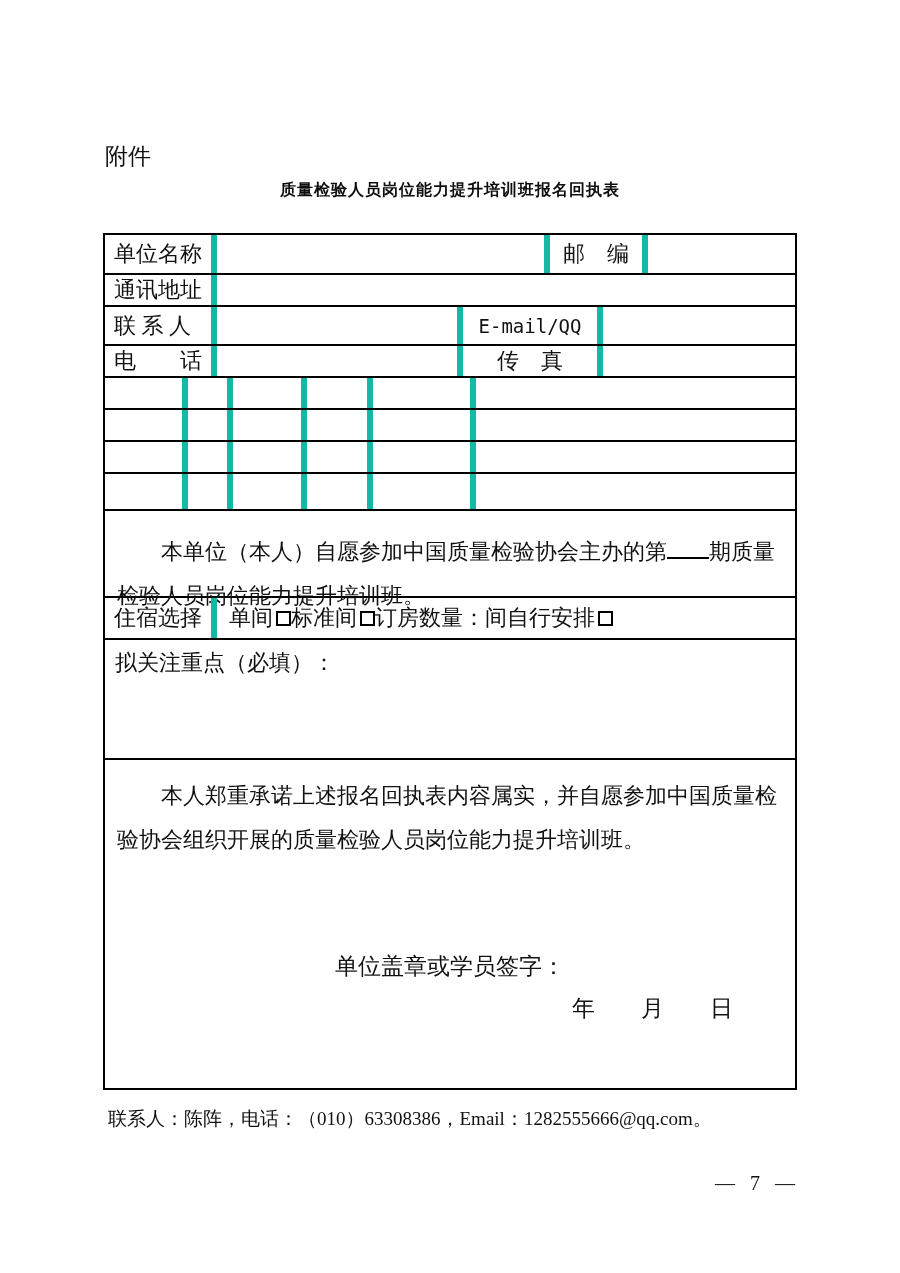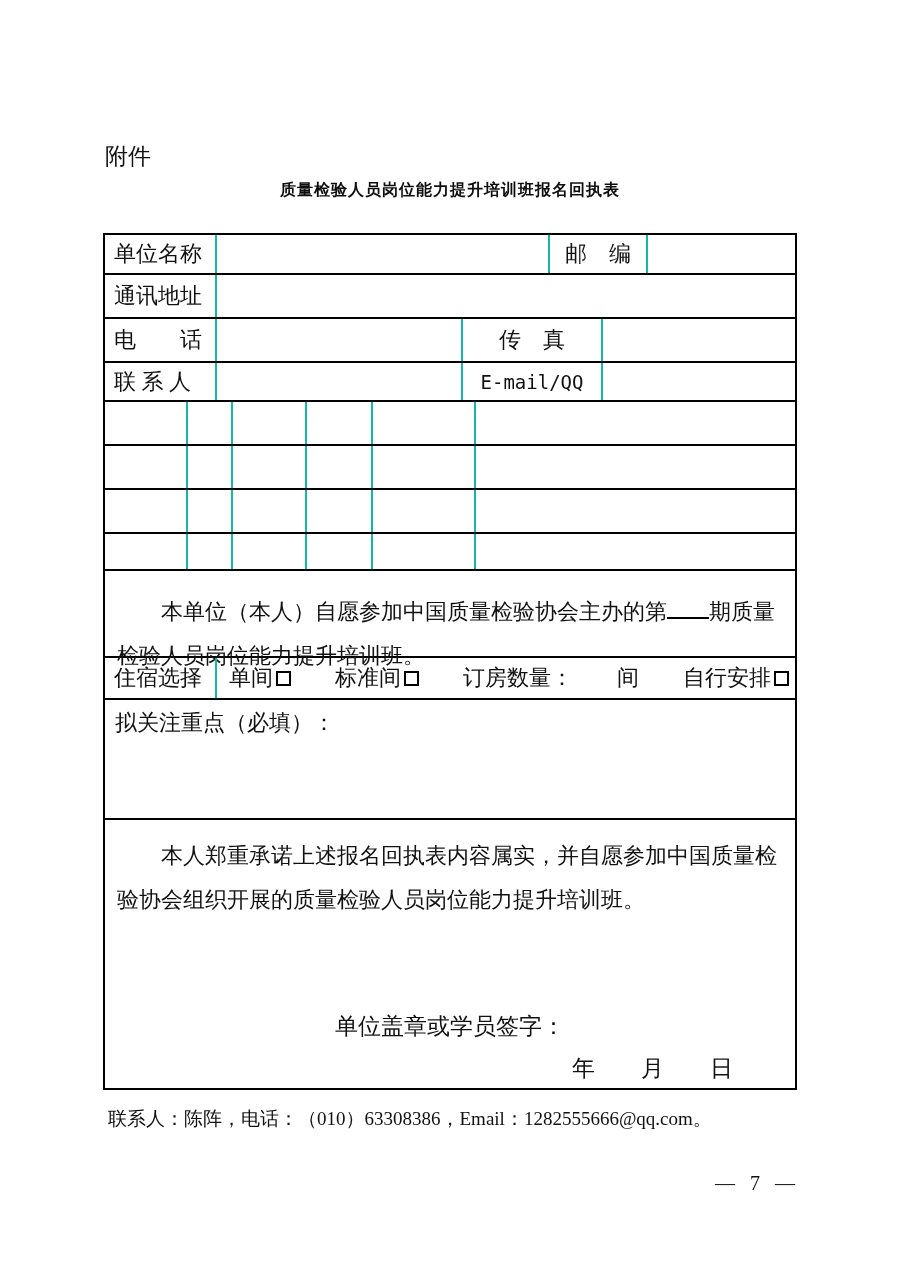--- a/index.html
+++ b/index.html
@@ -18,39 +18,39 @@
     font-family:"Liberation Sans","DejaVu Sans",sans-serif;
     font-size:16px;font-weight:bold;letter-spacing:1px;color:#0d0d0d;
   }
   .doc-table{
     position:absolute;left:103px;top:233px;width:694px;height:857px;
     border:2px solid #000;box-sizing:border-box;background:#fff;
   }
   .row{display:flex;box-sizing:border-box;border-bottom:2px solid #000;width:100%;}
   .row.last{border-bottom:none;}
   .cell{
-    box-sizing:border-box;border-right:2px solid #14b8a6;
+    box-sizing:border-box;border-right:6px solid #14b8a6;
     display:flex;align-items:center;font-size:22px;color:#111;
     overflow:hidden;flex:0 0 auto;
   }
   .cell.lastc{border-right:none;flex:1 1 auto;}
   .cell.label{padding-left:9px;}
   .cell.center{justify-content:center;padding-left:0;}
   .cell.topleft{align-items:flex-start;padding:8px 16px 0 10px;display:block;}
-  .h40{height:40px}.h38{height:44px}.h39{height:39px}.h37{height:37px}
+  .h40{height:40px}.h38{height:32px}.h39{height:39px}.h37{height:37px}
   .h87{height:87px}.h42{height:42px}.h120{height:120px}.h259{height:259px}
   .w112{width:112px}.w333{width:333px}.w98{width:98px}
   .w246{width:246px}.w140{width:140px}
   .w83{width:83px}.w45{width:45px}.w74{width:74px}.w66{width:66px}.w103{width:103px}
   .mono{font-family:"DejaVu Sans Mono","Liberation Mono",monospace;font-size:19px;}
   .para-cell{display:block;box-sizing:border-box;width:100%;padding:19px 12px 0 12px;
     font-size:22px;line-height:44px;text-indent:2em;color:#111;}
   .blank-line{display:inline-block;width:42px;height:2px;background:#000;vertical-align:baseline;}
   .opt{white-space:nowrap;}
-  .opt + .opt{margin-left:44px;}
+  .opt + .opt{}
   .checkbox{display:inline-block;width:15px;height:15px;border:2px solid #000;
     box-sizing:border-box;margin-left:3px;vertical-align:-1px;background:#fff;}
   .promise-cell{display:block;box-sizing:border-box;width:100%;padding:14px 12px 0 12px;}
   .promise-text{font-size:22px;line-height:44px;text-indent:2em;color:#111;margin:0;}
   .signature-line{margin-top:92px;text-align:center;font-size:23px;line-height:26px;color:#111;}
   .date-line{margin-top:16px;text-align:right;padding-right:50px;font-size:23px;line-height:26px;color:#111;}
   .contact-line{position:absolute;left:108px;top:1106px;font-size:19px;color:#111;}
   .page-number{position:absolute;left:700px;top:1172px;width:110px;text-align:center;
     font-size:20px;color:#111;word-spacing:10px;}
 </style>
@@ -68,31 +68,31 @@
     <div class="cell w333"></div>
     <div class="cell center w98">邮　编</div>
     <div class="cell lastc"></div>
   </div>
 
   <div class="row h38">
     <div class="cell label w112">通讯地址</div>
     <div class="cell lastc"></div>
   </div>
 
+  <div class="row h39">
+    <div class="cell label w112">联 系 人</div>
+    <div class="cell w246"></div>
+    <div class="cell center w140 mono">E-mail/QQ</div>
+    <div class="cell lastc"></div>
+  </div>
+
   <div class="row h38">
     <div class="cell label w112">电　　话</div>
     <div class="cell w246"></div>
     <div class="cell center w140">传　真</div>
-    <div class="cell lastc"></div>
-  </div>
-
-  <div class="row h39">
-    <div class="cell label w112">联 系 人</div>
-    <div class="cell w246"></div>
-    <div class="cell center w140 mono">E-mail/QQ</div>
     <div class="cell lastc"></div>
   </div>
 
 
   <div class="row h38">
     <div class="cell w83"></div>
     <div class="cell w45"></div>
     <div class="cell w74"></div>
     <div class="cell w66"></div>
     <div class="cell w103"></div>

